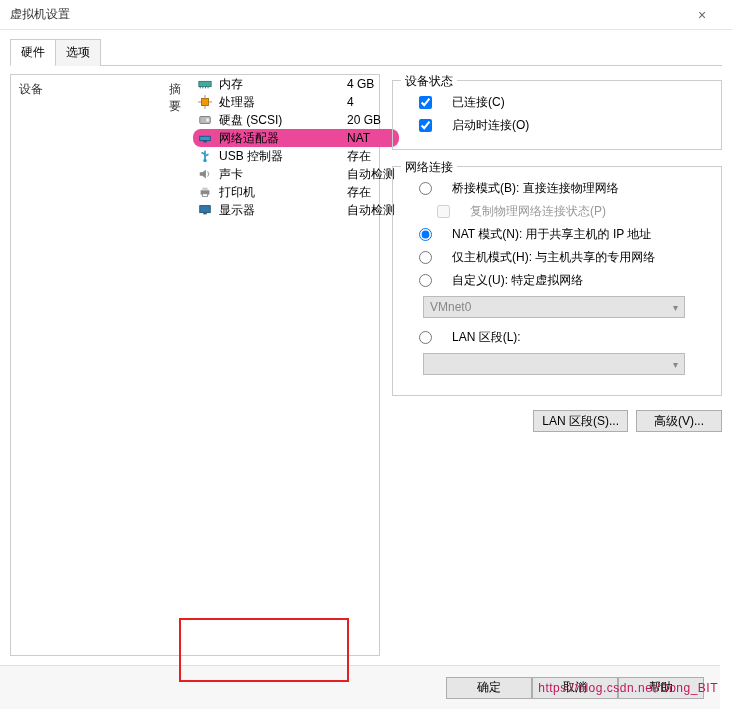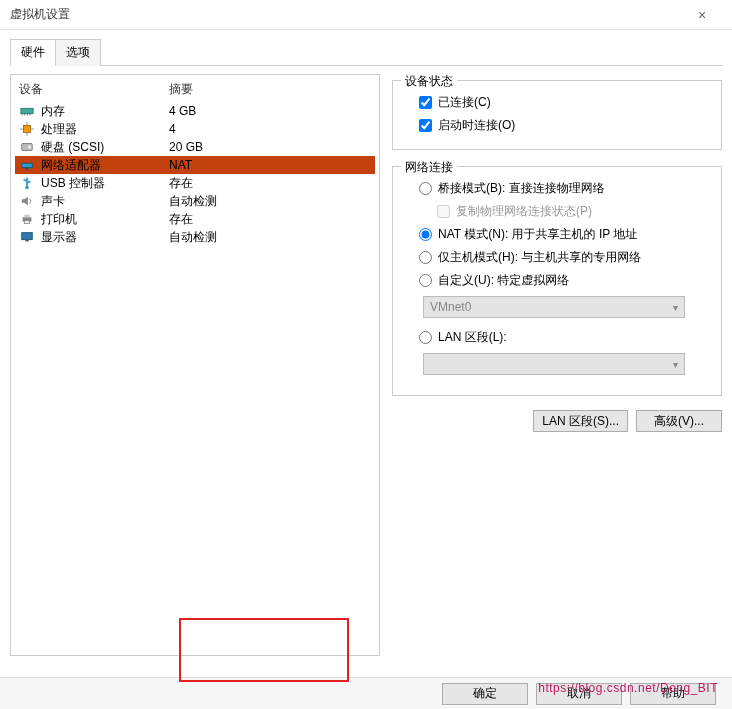--- a/index.html
+++ b/index.html
@@ -58,42 +58,42 @@
 .panels {
   display: flex;
   gap: 12px;
   padding-top: 8px;
   height: 590px;
 }
 .left-panel {
   width: 370px;
   border: 1px solid #ccc;
   display: flex;
-  flex-direction: column;
 }
 .hw-header {
   display: flex;
   padding: 6px 8px 4px 8px;
   color: #333;
 }
 .hw-header .col-device { width: 150px; }
 .hw-header .col-summary { flex: 1; }
 .hw-list {
   padding: 0 4px;
   flex-shrink: 0;
 }
 .hw-row {
   display: flex;
   align-items: center;
   padding: 1px 4px;
   height: 18px;
   cursor: pointer;
 }
 .hw-row.selected {
-  background: #c2410c;
+  background: #ec4899;
+  border-radius: 8px;
 }
 .hw-row .icon {
   width: 16px;
   height: 16px;
   margin-right: 6px;
   display: inline-flex;
   align-items: center;
   justify-content: center;
   flex-shrink: 0;
 }
@@ -129,21 +129,21 @@
   top: -8px;
   left: 8px;
   background: #fff;
   padding: 0 4px;
   font-size: 12px;
 }
 .chk-row, .rad-row {
   display: flex;
   align-items: center;
   padding: 3px 14px;
-  gap: 6px;
+  gap: 20px;
 }
 .chk-row input, .rad-row input { margin: 0; }
 .indent { margin-left: 18px; }
 .dropdown {
   margin: 4px 0 8px 18px;
   width: 262px;
   height: 22px;
   border: 1px solid #bbb;
   background: #e4e4e4;
   display: flex;
@@ -157,28 +157,28 @@
 .right-buttons {
   display: flex;
   justify-content: flex-end;
   gap: 8px;
   padding: 4px 0;
   align-items: center;
 }
 .dialog-footer {
   position: absolute;
   bottom: 0;
-  right: 0;
+  right: 12px;
   left: 0;
-  height: 32px;
+  height: 44px;
   border-top: 1px solid #e0e0e0;
   display: flex;
   justify-content: flex-end;
   align-items: center;
-  gap: 8px;
+  gap: 0;
   padding: 0 16px;
   background: #f7f7f7;
 }
 .highlight-box {
   position: absolute;
   border: 2px solid #e52020;
   left: 179px;
   top: 618px;
   width: 170px;
   height: 64px;

